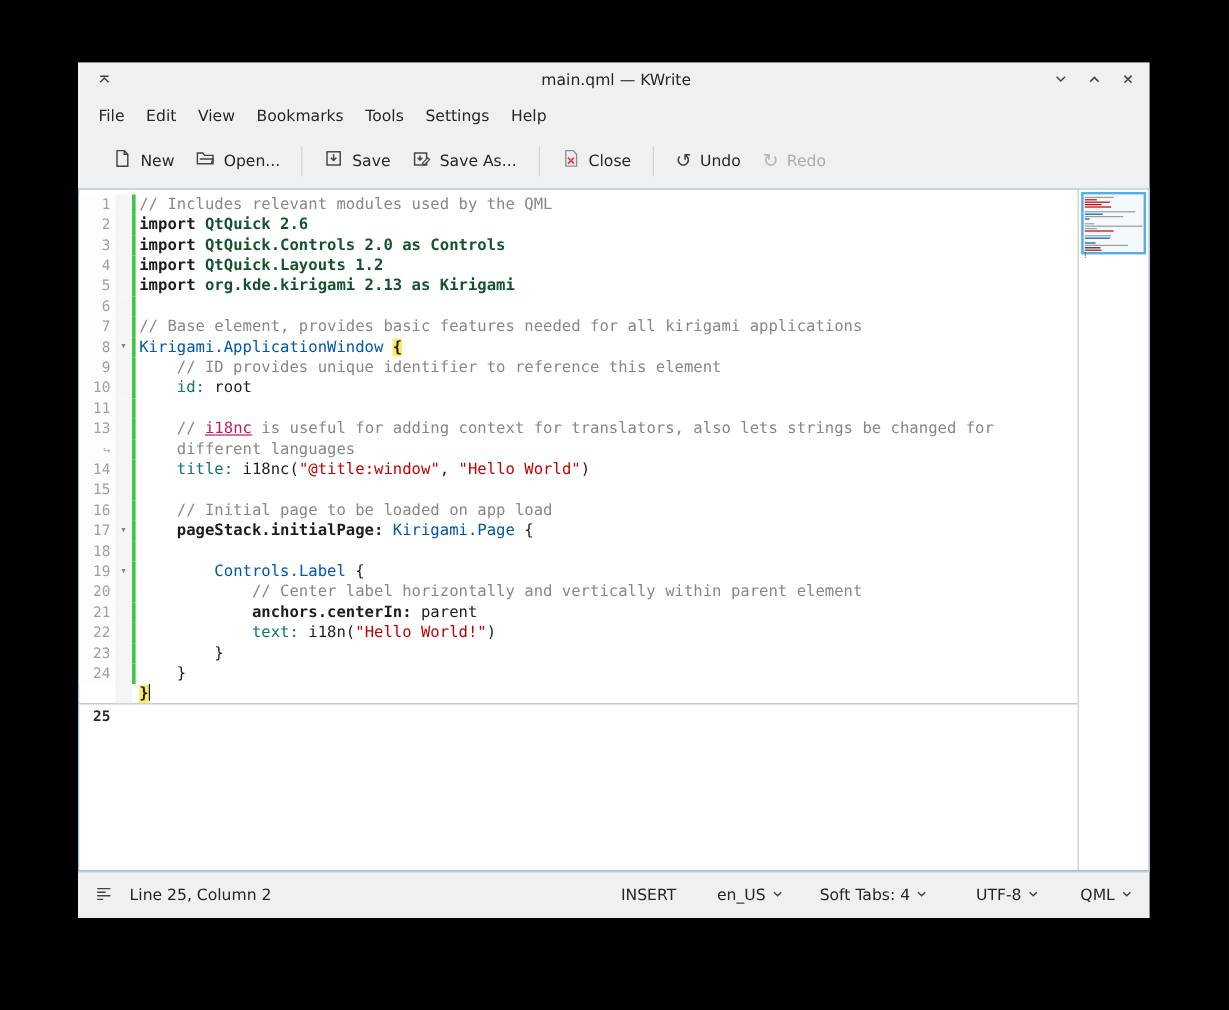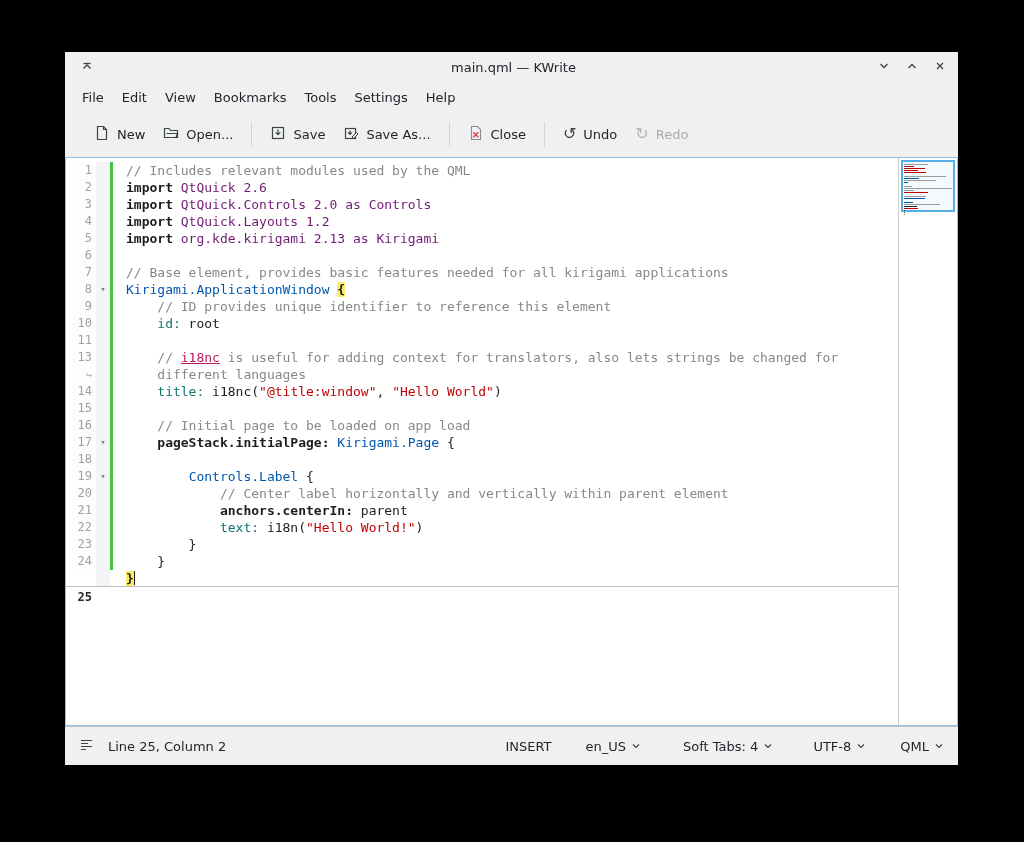--- a/index.html
+++ b/index.html
@@ -32,29 +32,29 @@
 
   
   .editor { flex:1; display:flex; background:#fff; border:1px solid #94bedf; overflow:hidden; }
   .code-scroll { flex:1; padding-top:4px; overflow:hidden; }
   .row { display:flex; height:17px; line-height:17px;
          font-family:"DejaVu Sans Mono","Liberation Mono",monospace; font-size:13px; }
   .gut-num { width:30px; flex:none; text-align:right; padding-right:4px; color:#9ea1a3; font-size:12px; background:#fdfdfd; }
   .gut-fold { width:14px; flex:none; text-align:center; color:#7e8say; color:#7e868b; font-size:9px; background:#f4f5f6; }
   .gut-mod { width:3px; flex:none; }
   .gut-mod.saved { background:#43c443; }
-  .row-text { flex:1; white-space:pre; color:#1f1c1b; padding-left:13px; }
+  .row-text { flex:1; white-space:pre; color:#1f1c1b; padding-left:3px; }
   .row.current { border-bottom:1px solid #bcbdbe; }
   .row.current .gut-num { color:#26282a; font-weight:bold;margin-top:19px; }
   .wrapmark { color:#a9acae; font-size:10px; }
 
   .cm  { color:#898887; }
   .cmu { color:#be185d; text-decoration:underline; }
   .kw  { color:#1f1c1b; font-weight:bold; }
-  .imp { color:#701a75; }
+  .imp { color:#14532d;font-weight:bold; }
   .cls { color:#0057ae; }
   .prop{ color:#0f766e; }
   .str { color:#bf0303; }
   .plb { color:#1f1c1b; font-weight:bold; }
   .bm  { background:#fceb67; font-weight:bold; }
   .caret { display:inline-block; width:1px; height:14px; background:#1f1c1b; vertical-align:-2px; }
 
   
   .minimap { width:59px; flex:none; background:#fff; border-left:1px solid #c9cbcc; position:relative; }
   .mini-bars { position:absolute; top:6px; left:5px; width:48px; }
@@ -62,21 +62,21 @@
   .mini-viewport { position:absolute; top:2px; left:2px; width:54px; height:52px;
                    border:2px solid #55aee4; background:rgba(85,174,228,0.07); }
 
   
   .statusbar { height:39px; flex:none; display:flex; align-items:center; padding:0 14px;
                border-top:1px solid #c3c6c8; font-size:13px; color:#232629; }
   .sb-item { border:none; background:none; font-size:13px; color:#232629; font-family:inherit;
              display:flex; align-items:center; gap:5px; }
   .sb-icon-btn { border:none; background:none; margin-right:14px; display:flex; align-items:center; }
   .spacer { flex:1; }
-  .ml34 { margin-left:34px; } .ml30 { margin-left:42px; } .ml40 { margin-left:40px; }
+  .ml34 { margin-left:34px; } .ml30 { margin-left:30px; } .ml40 { margin-left:40px; }
 </style>
 </head>
 <body>
 
 <div class="window">
 
   <div class="titlebar">
     <div class="tb-left">
       <button class="tb-btn">
         <span>

